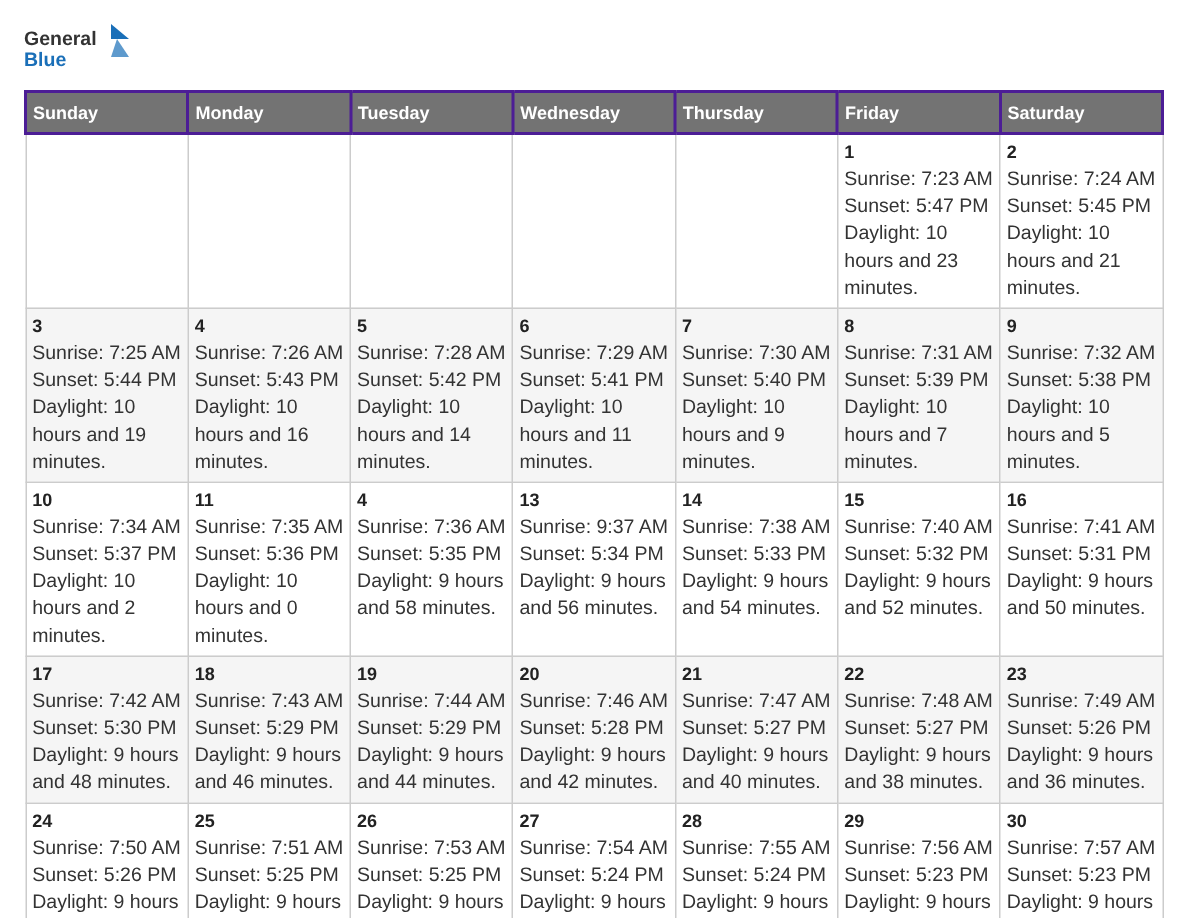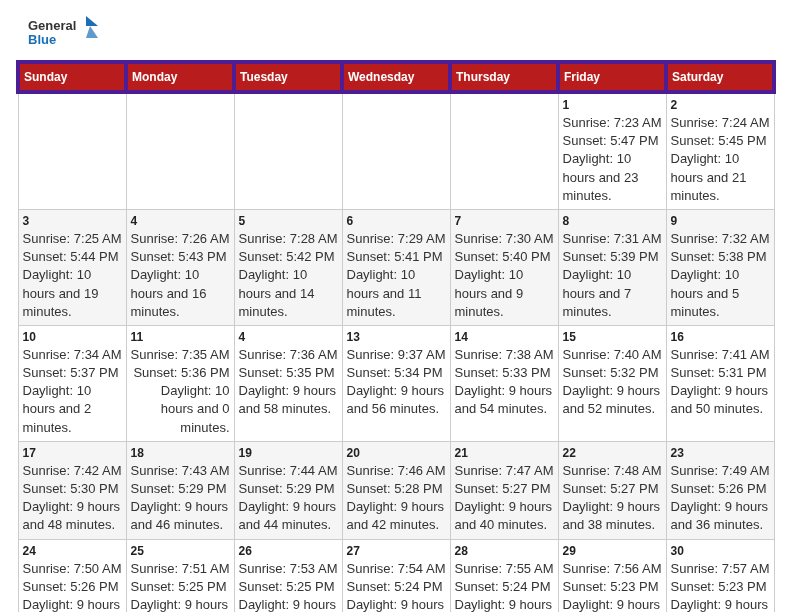--- a/index.html
+++ b/index.html
@@ -8,21 +8,20 @@
       background: #fff;
       width: 792px;
       min-height: 612px;
       padding: 16px;
     }
     .header-area {
       display: flex;
       justify-content: space-between;
       align-items: center;
       margin-bottom: 8px;
-      margin-left: 12px;
     }
     .logo {
       display: flex;
       align-items: center;
       font-size: 18px;
       font-weight: bold;
       color: #1a1a1a;
     }
     .title-area {
       text-align: right;
@@ -35,27 +34,27 @@
     .subtitle {
       font-size: 15px;
       color: #444;
     }
     .calendar {
       width: 100%;
       border-collapse: collapse;
       font-size: 11px;
     }
     .calendar thead tr th {
-      background-color: #b91c1c;
+      background-color: #737373;
       color: #fff;
       padding: 6px 4px;
       text-align: left;
       font-size: 12px;
       font-weight: bold;
-      border: 4px solid #4c1d95;
+      border: 2px solid #4c1d95;
     }
     .calendar tbody tr td {
       border: 1px solid #ccc;
       vertical-align: top;
       padding: 4px;
       width: 108px;
       height: 85px;
       background: #fff;
     }
     .calendar tbody tr:nth-child(even) td {
@@ -172,21 +171,21 @@
       </tr>
       <tr>
         <td>
           <div class="day-number">10</div>
           <div class="day-info" style="white-space: pre-line;">Sunrise: 7:34 AM
 Sunset: 5:37 PM
 Daylight: 10 hours and 2 minutes.</div>
         </td>
         <td>
           <div class="day-number">11</div>
-          <div class="day-info" style="white-space: pre-line; text-align: right;">Sunrise: 7:35 AM
+          <div class="day-info" style="white-space: pre-line;">Sunrise: 7:35 AM
 Sunset: 5:36 PM
 Daylight: 10 hours and 0 minutes.</div>
         </td>
         <td>
           <div class="day-number">4</div>
           <div class="day-info" style="white-space: pre-line;">Sunrise: 7:36 AM
 Sunset: 5:35 PM
 Daylight: 9 hours and 58 minutes.</div>
         </td>
         <td>

